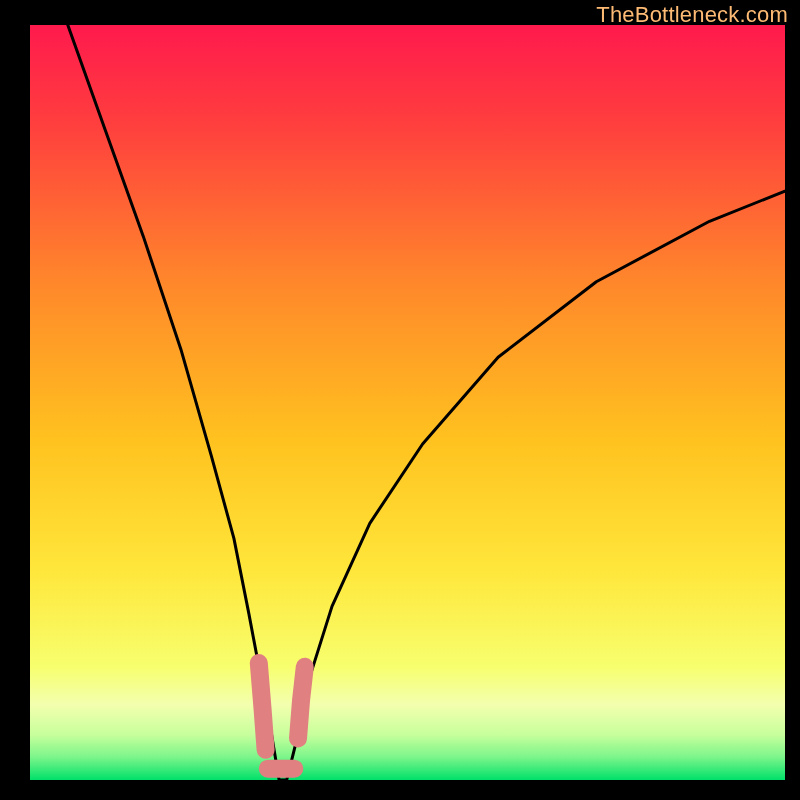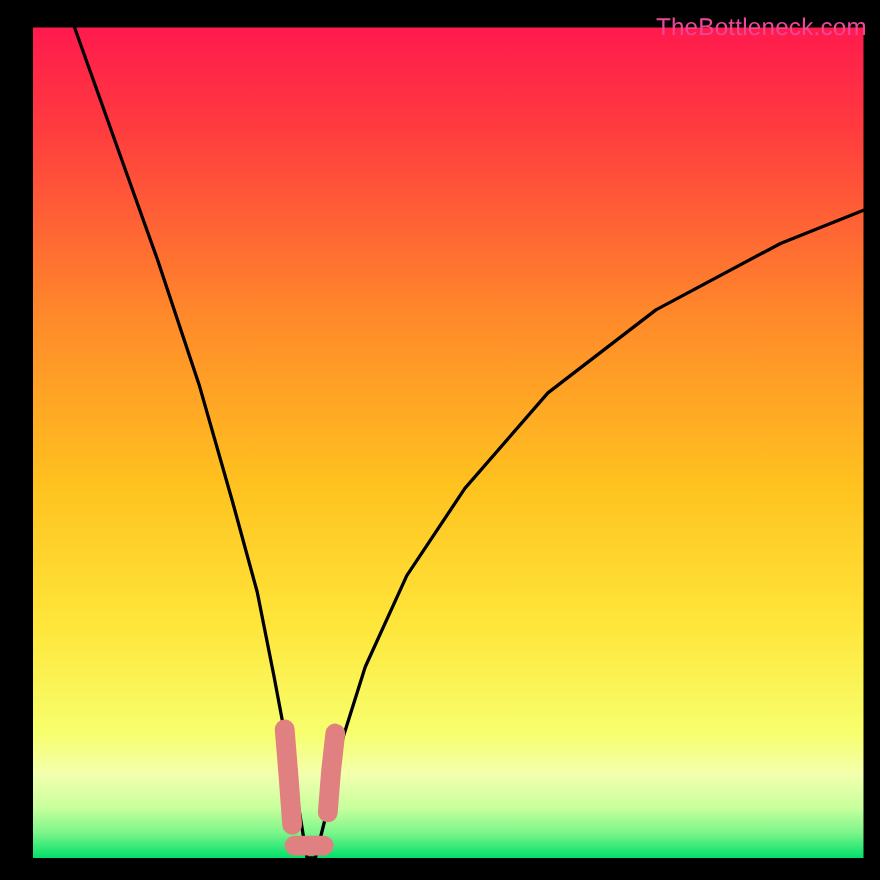--- a/index.html
+++ b/index.html
@@ -11,23 +11,23 @@
     overflow: hidden;
   }
   .frame {
     position: relative;
     width: 800px;
     height: 800px;
     background: #000;
   }
   .watermark {
     position: absolute;
-    top: 12px;
+    top: 2px;
     right: 12px;
-    color: #ec4899;
+    color: #fdba74;
     font-family: Arial, Helvetica, sans-serif;
     font-size: 22px;
     letter-spacing: 0.2px;
     z-index: 10;
   }
   svg {
     position: absolute;
     top: 0;
     left: 0;
   }

